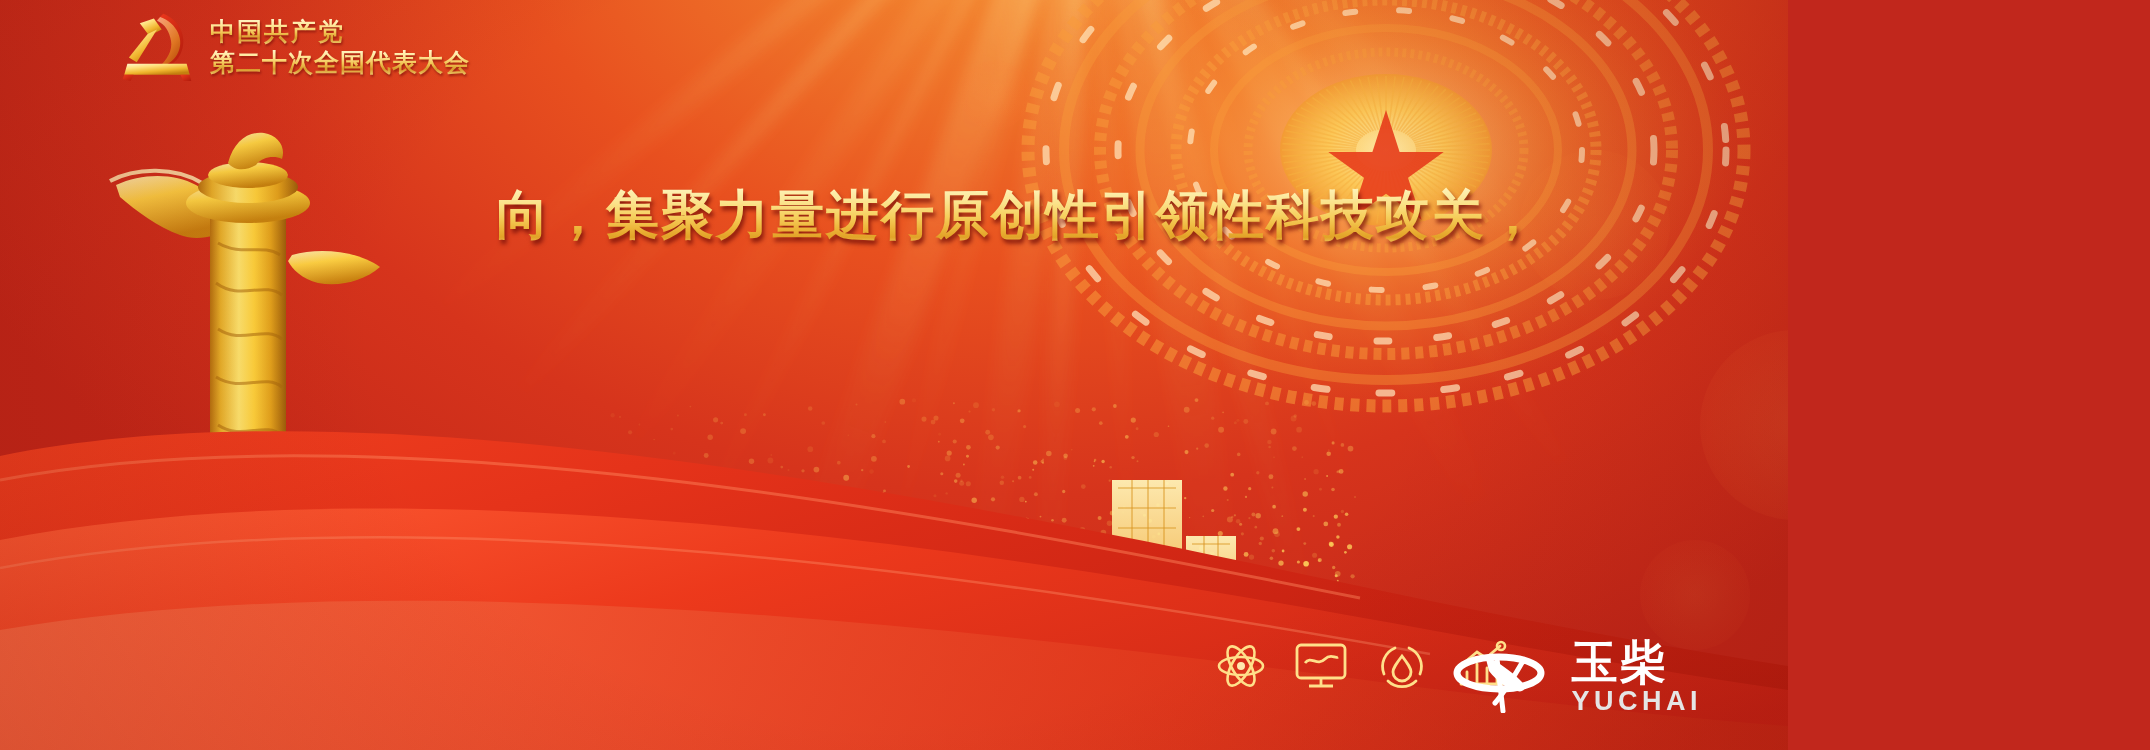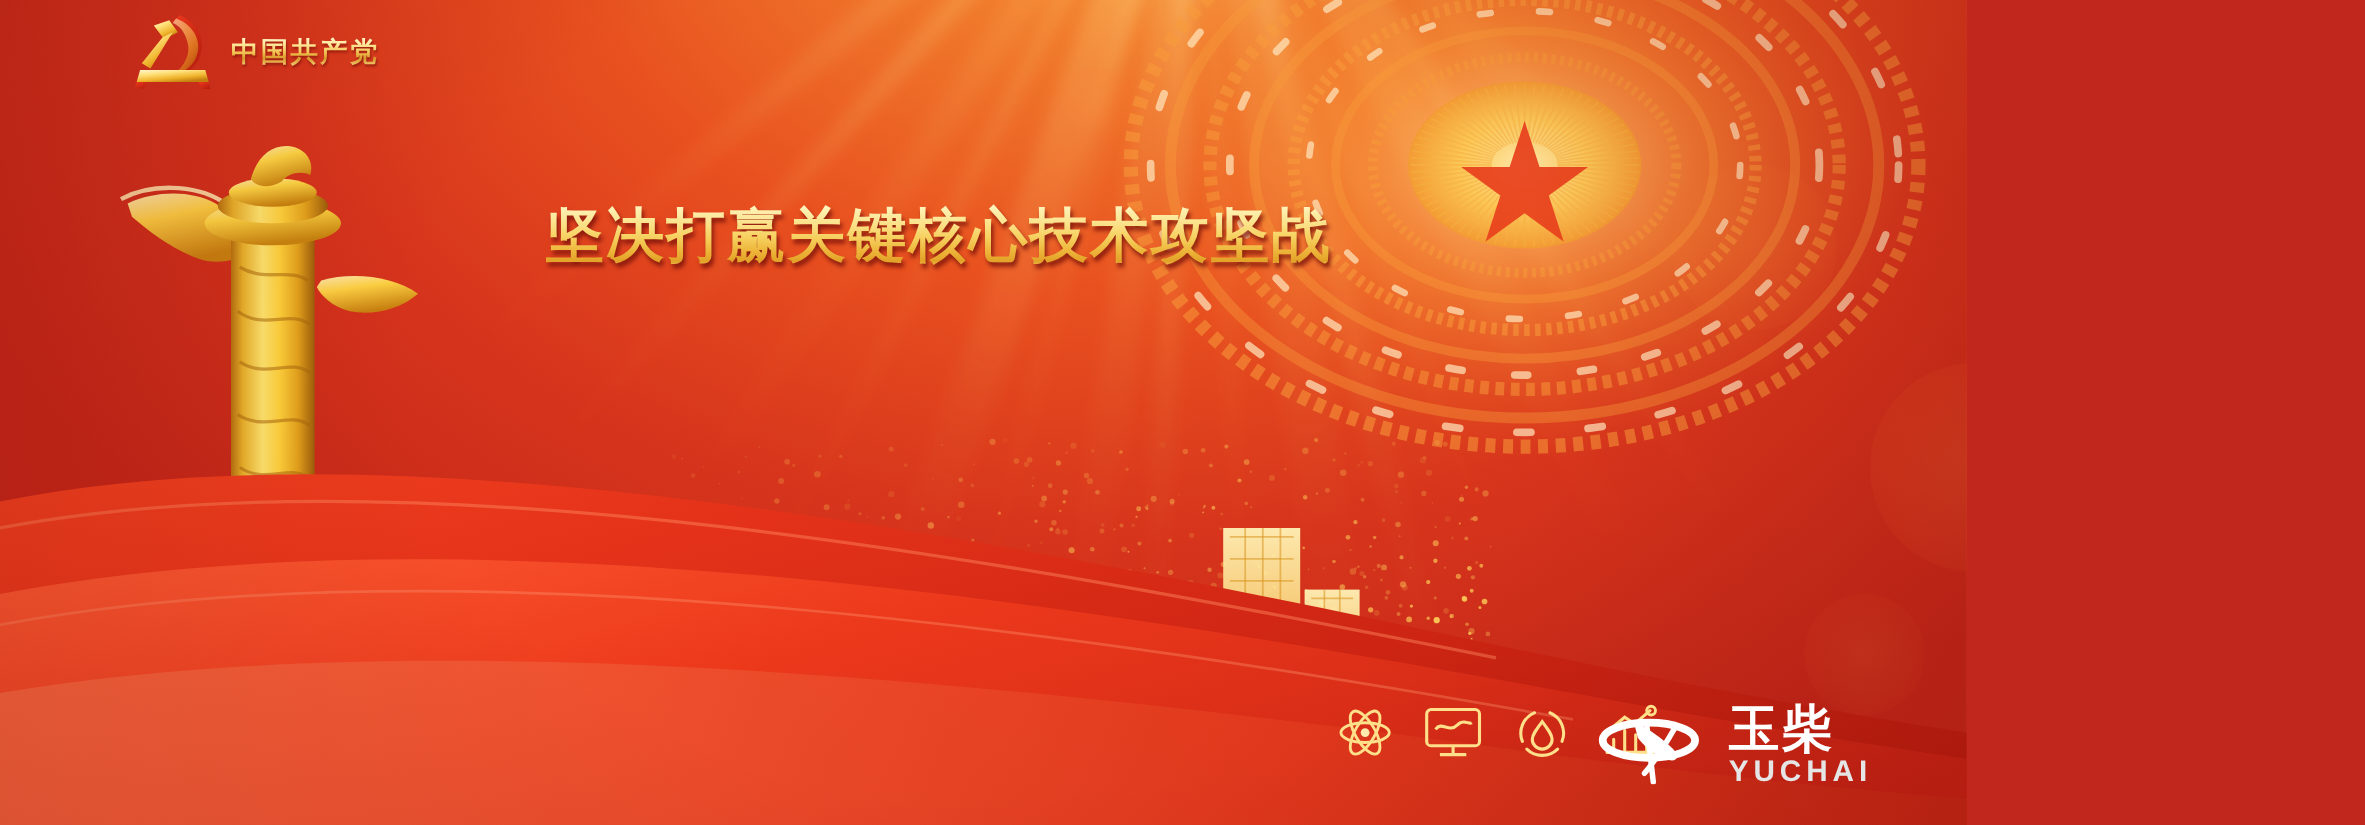--- a/index.html
+++ b/index.html
@@ -1108,25 +1108,26 @@
       <path d="M28 22 L46 16 L56 30 L40 38 Z" fill="url(#hsGold)"></path>
 
       <path d="M38 36 L50 30 L24 72 L14 66 Z" fill="url(#hsGold)"></path>
 
       <path d="M12 74 L88 74 L92 88 L8 88 Z" fill="url(#hsGold)"></path>
       <path d="M8 88 L20 88 L16 96 L6 94 Z" fill="url(#hsRed)"></path>
       <path d="M80 88 L92 88 L94 96 L84 96 Z" fill="url(#hsRed)"></path>
     </svg>
     <div class="emblem-text">
       <div class="emblem-line1">中国共产党</div>
+      <div class="emblem-line2">第二十次全国代表大会</div>
     </div>
   </div>
 
   <div class="slogan">
-    <div class="slogan-line">坚决打赢关键核心技术攻坚战</div>
+    <div class="slogan-line">向，集聚力量进行原创性引领性科技攻关，</div>
   </div>
 
   <div class="yuchai">
     <svg class="yuchai-mark" viewBox="0 0 104 72" xmlns="http://www.w3.org/2000/svg">
       <ellipse cx="48" cy="32" rx="42" ry="16" fill="none" stroke="#ffffff" stroke-width="7"></ellipse>
       <path d="M34 14 C48 22 60 30 70 40 C76 46 74 52 66 50 C56 48 46 40 38 30 Z" fill="#ffffff"></path>
       <path d="M46 18 L52 70" stroke="#ffffff" stroke-width="5" fill="none" stroke-linecap="round"></path>
       <path d="M72 20 C64 34 56 48 44 62" stroke="#ffffff" stroke-width="5" fill="none" stroke-linecap="round"></path>
     </svg>
     <div class="yuchai-words">

